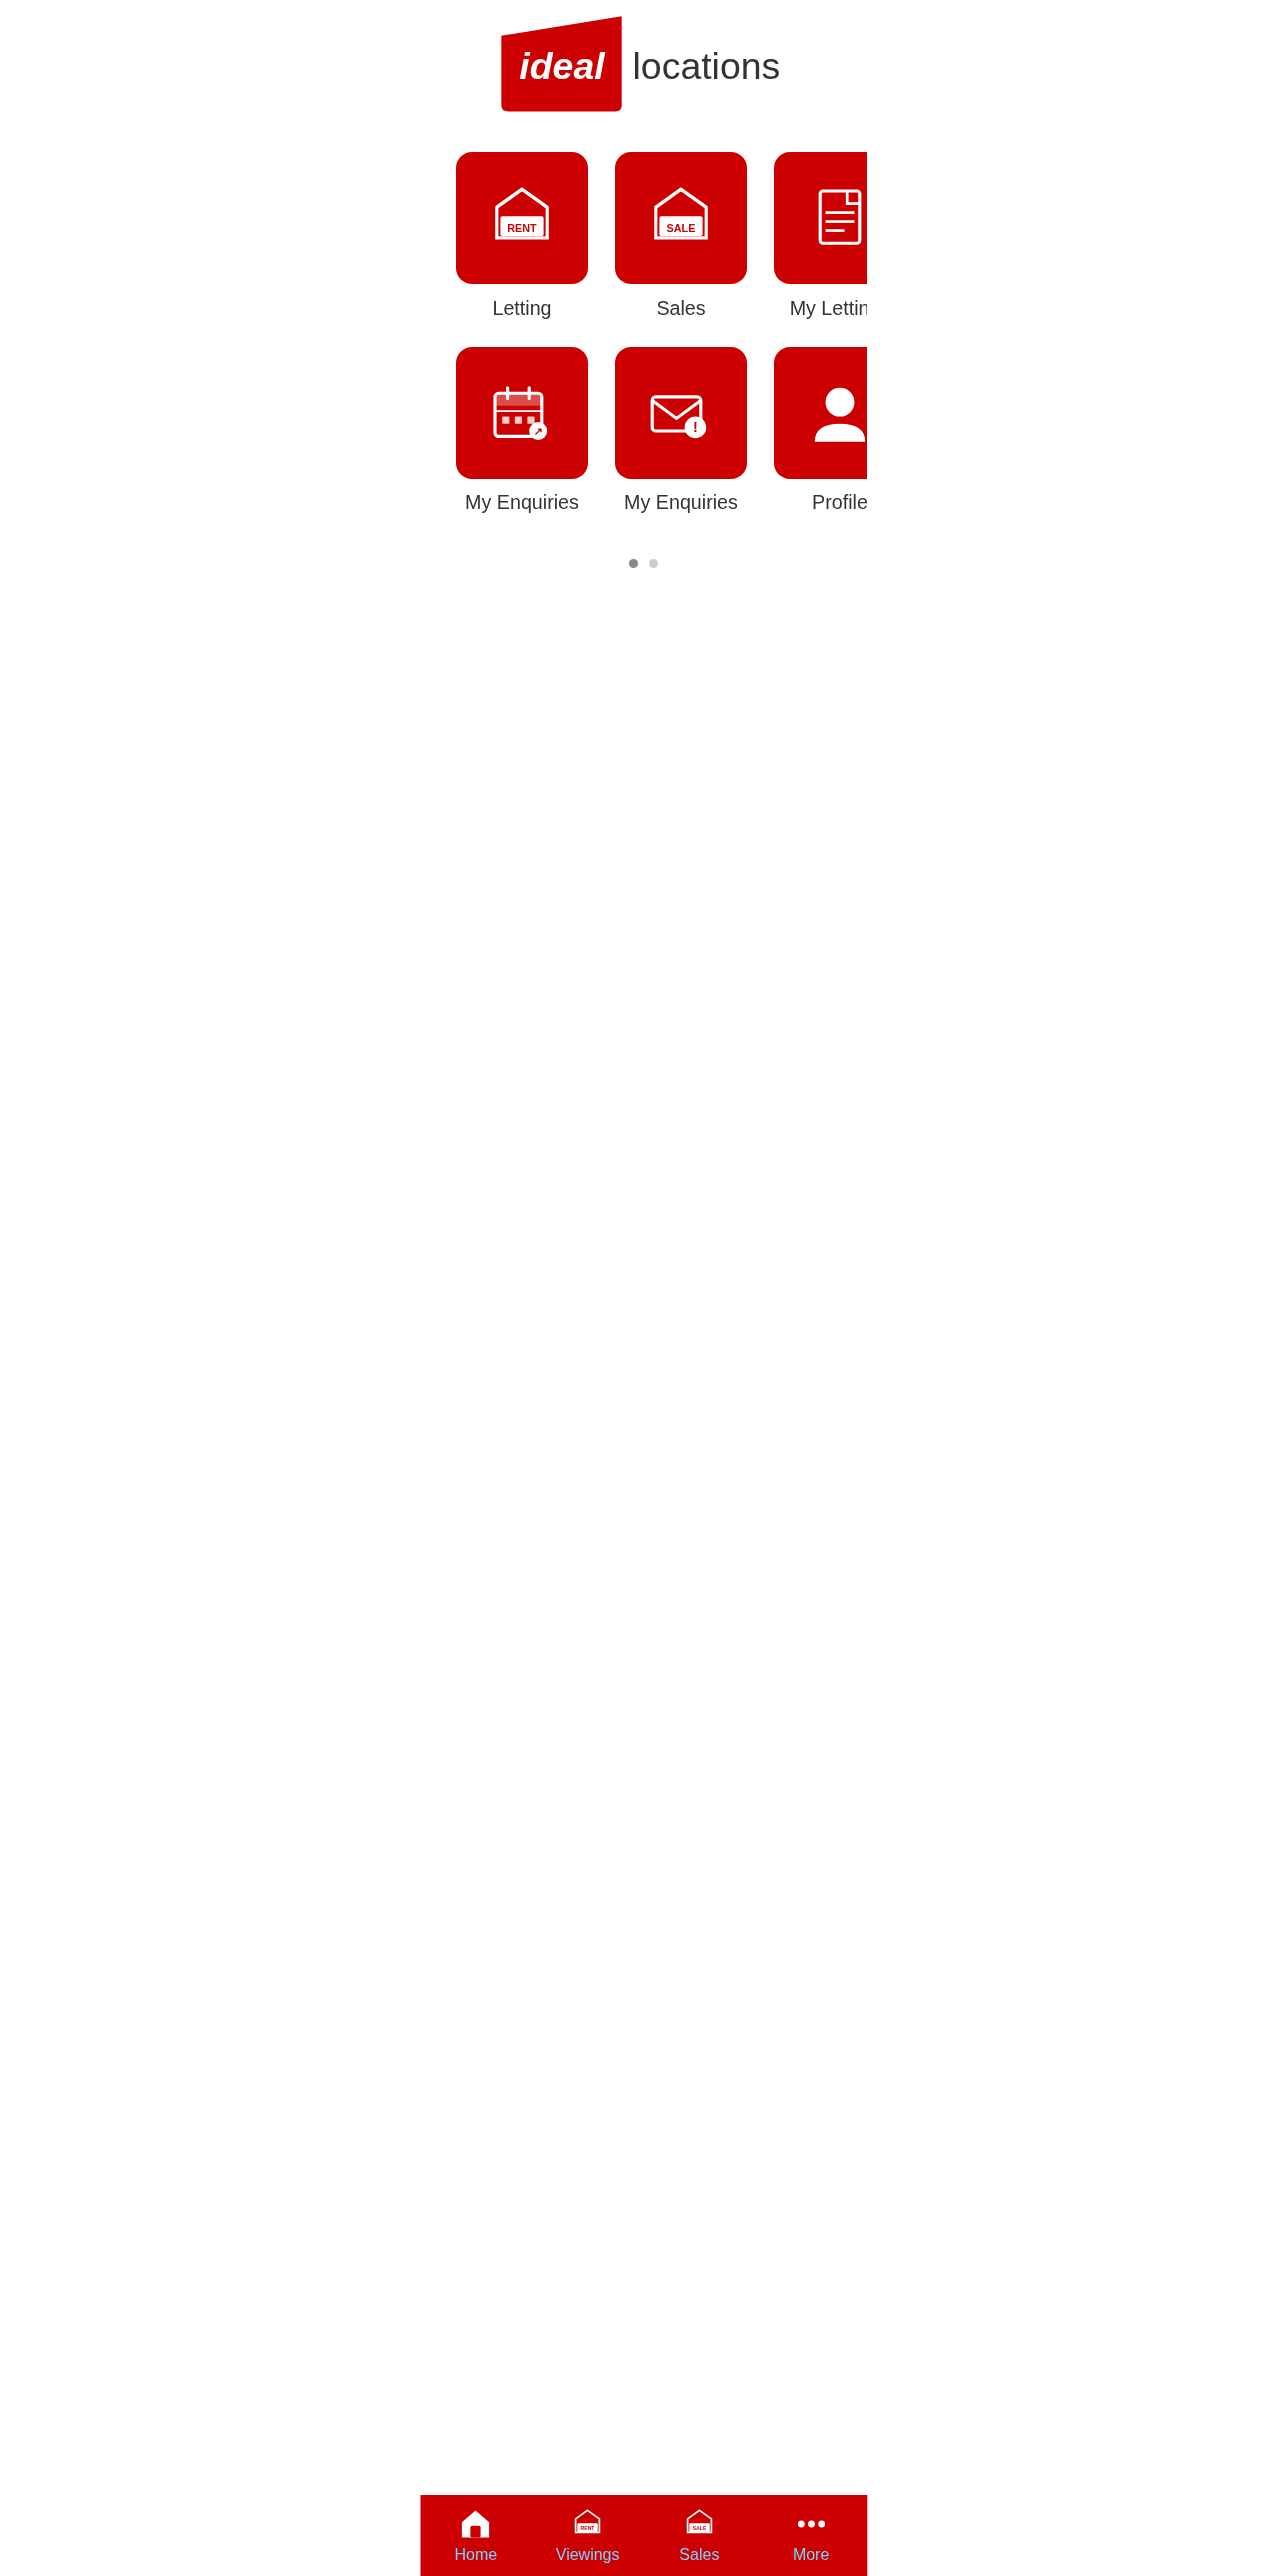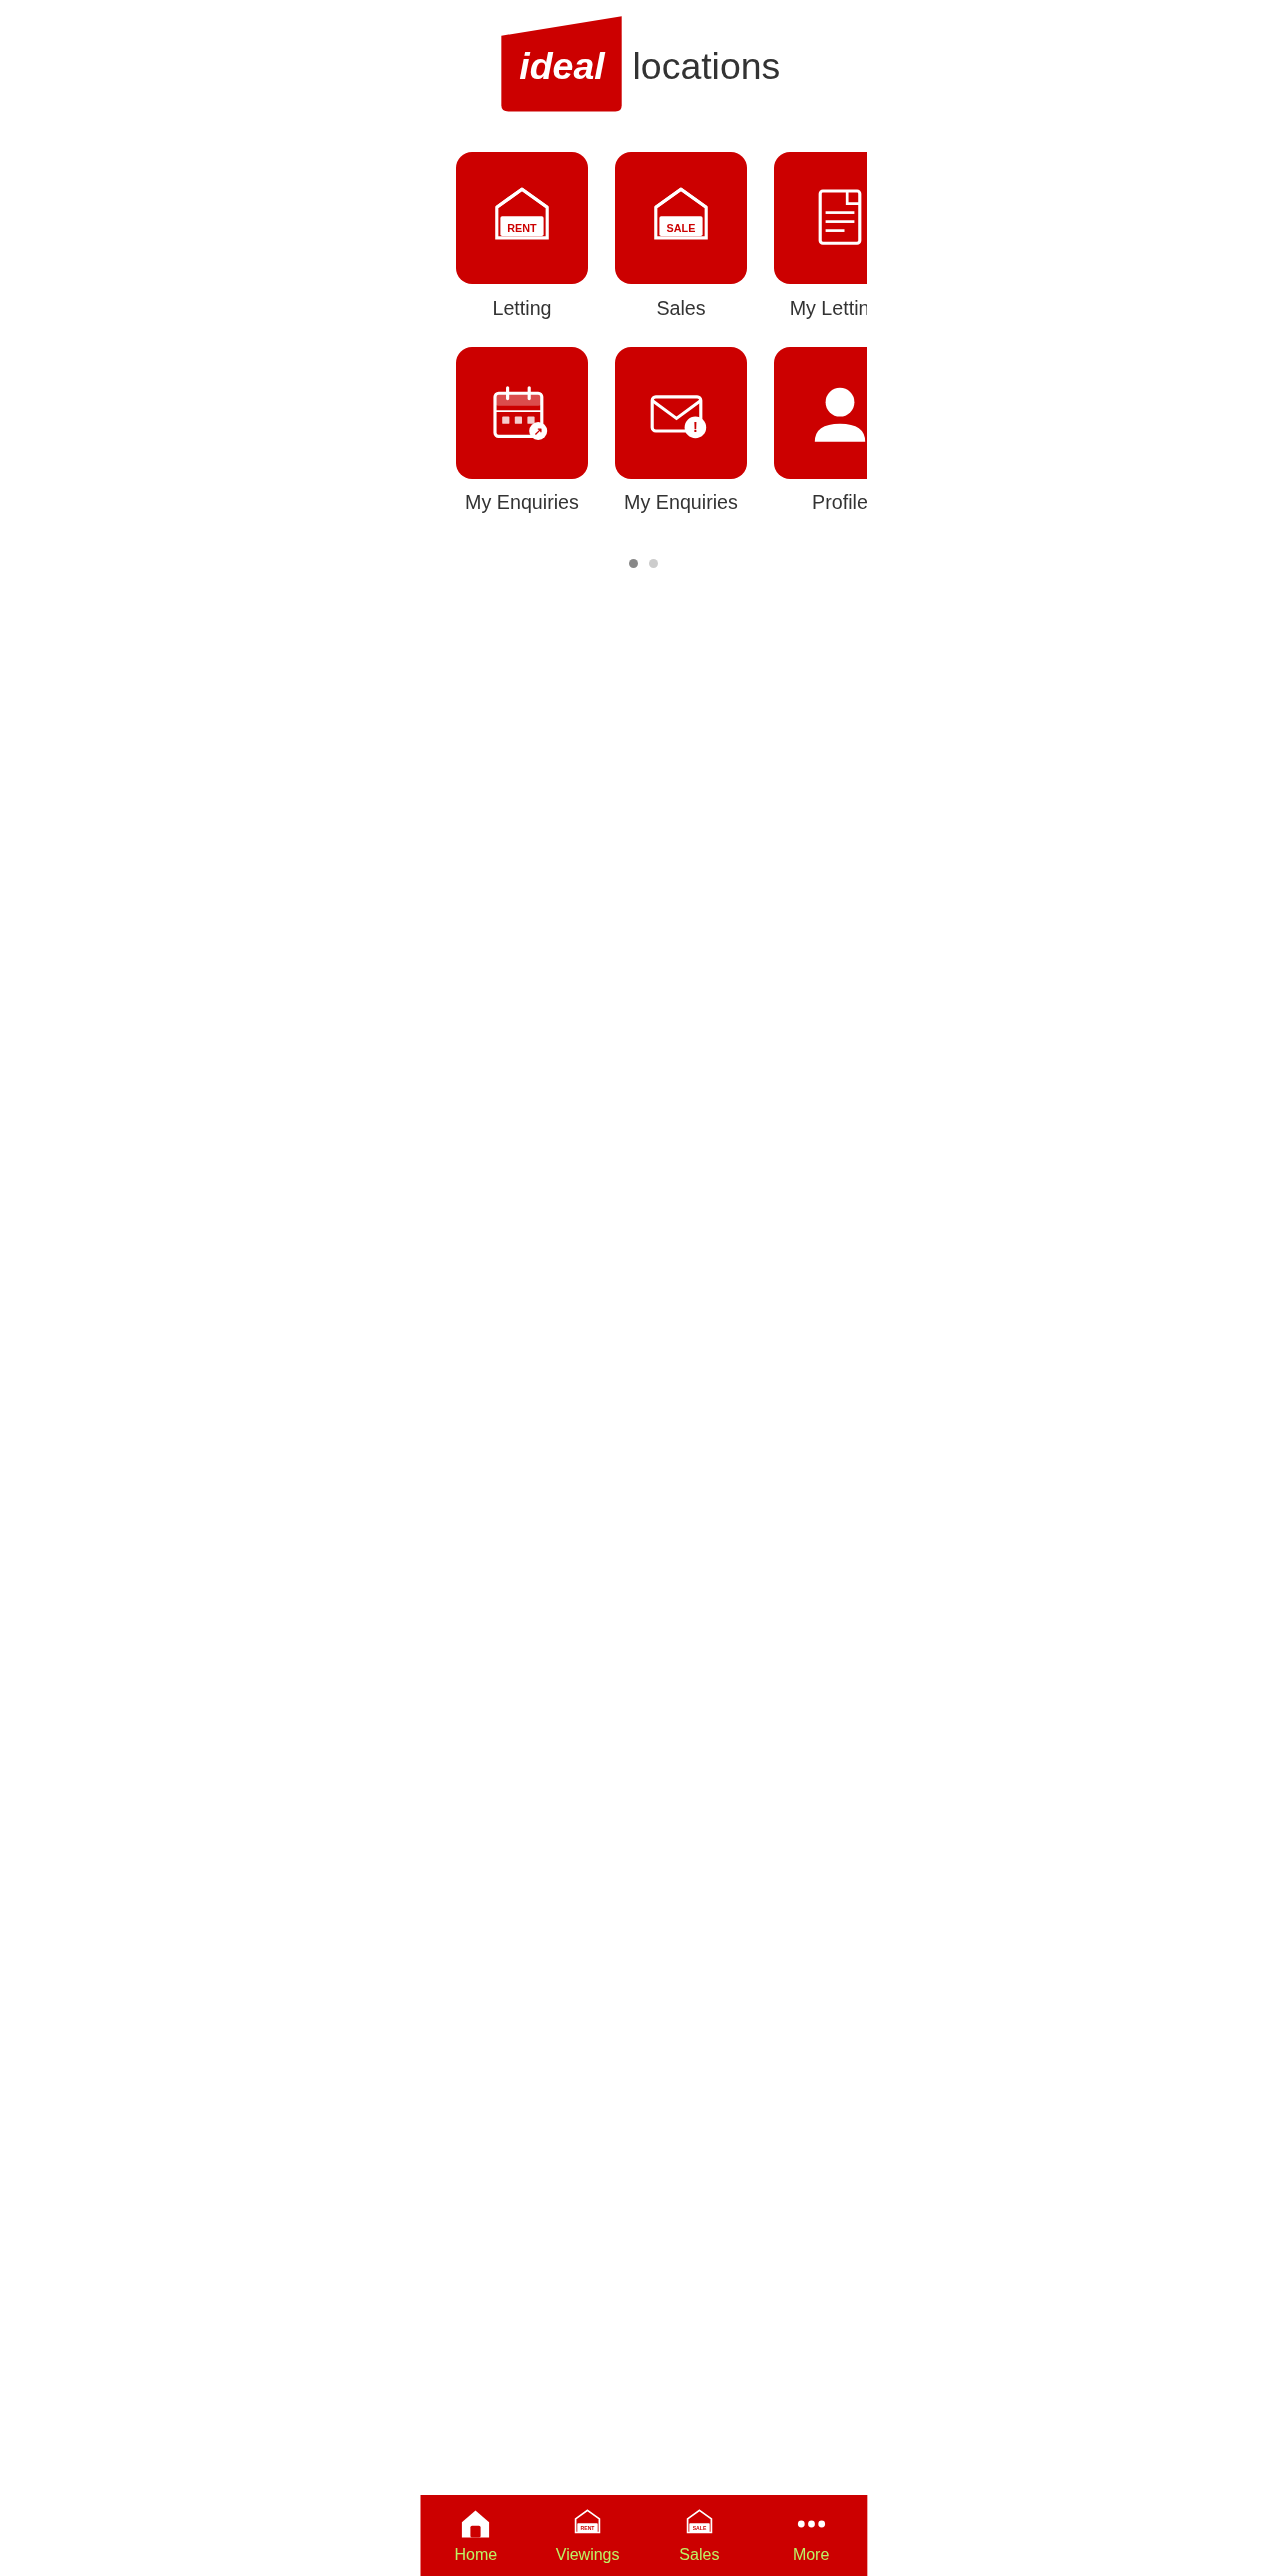--- a/index.html
+++ b/index.html
@@ -96,21 +96,21 @@
       padding: 9px 4.5px;
     }
 
     .nav-item svg {
       width: 34px;
       height: 34px;
       fill: white;
     }
 
     .nav-label {
-      color: #bef264;
+      color: #7dd3fc;
       font-size: 16px;
       font-weight: 400;
     }
 
     .pagination-dots {
       display: flex;
       justify-content: center;
       gap: 10.7px;
       padding: 18px 0 9px;
     }

